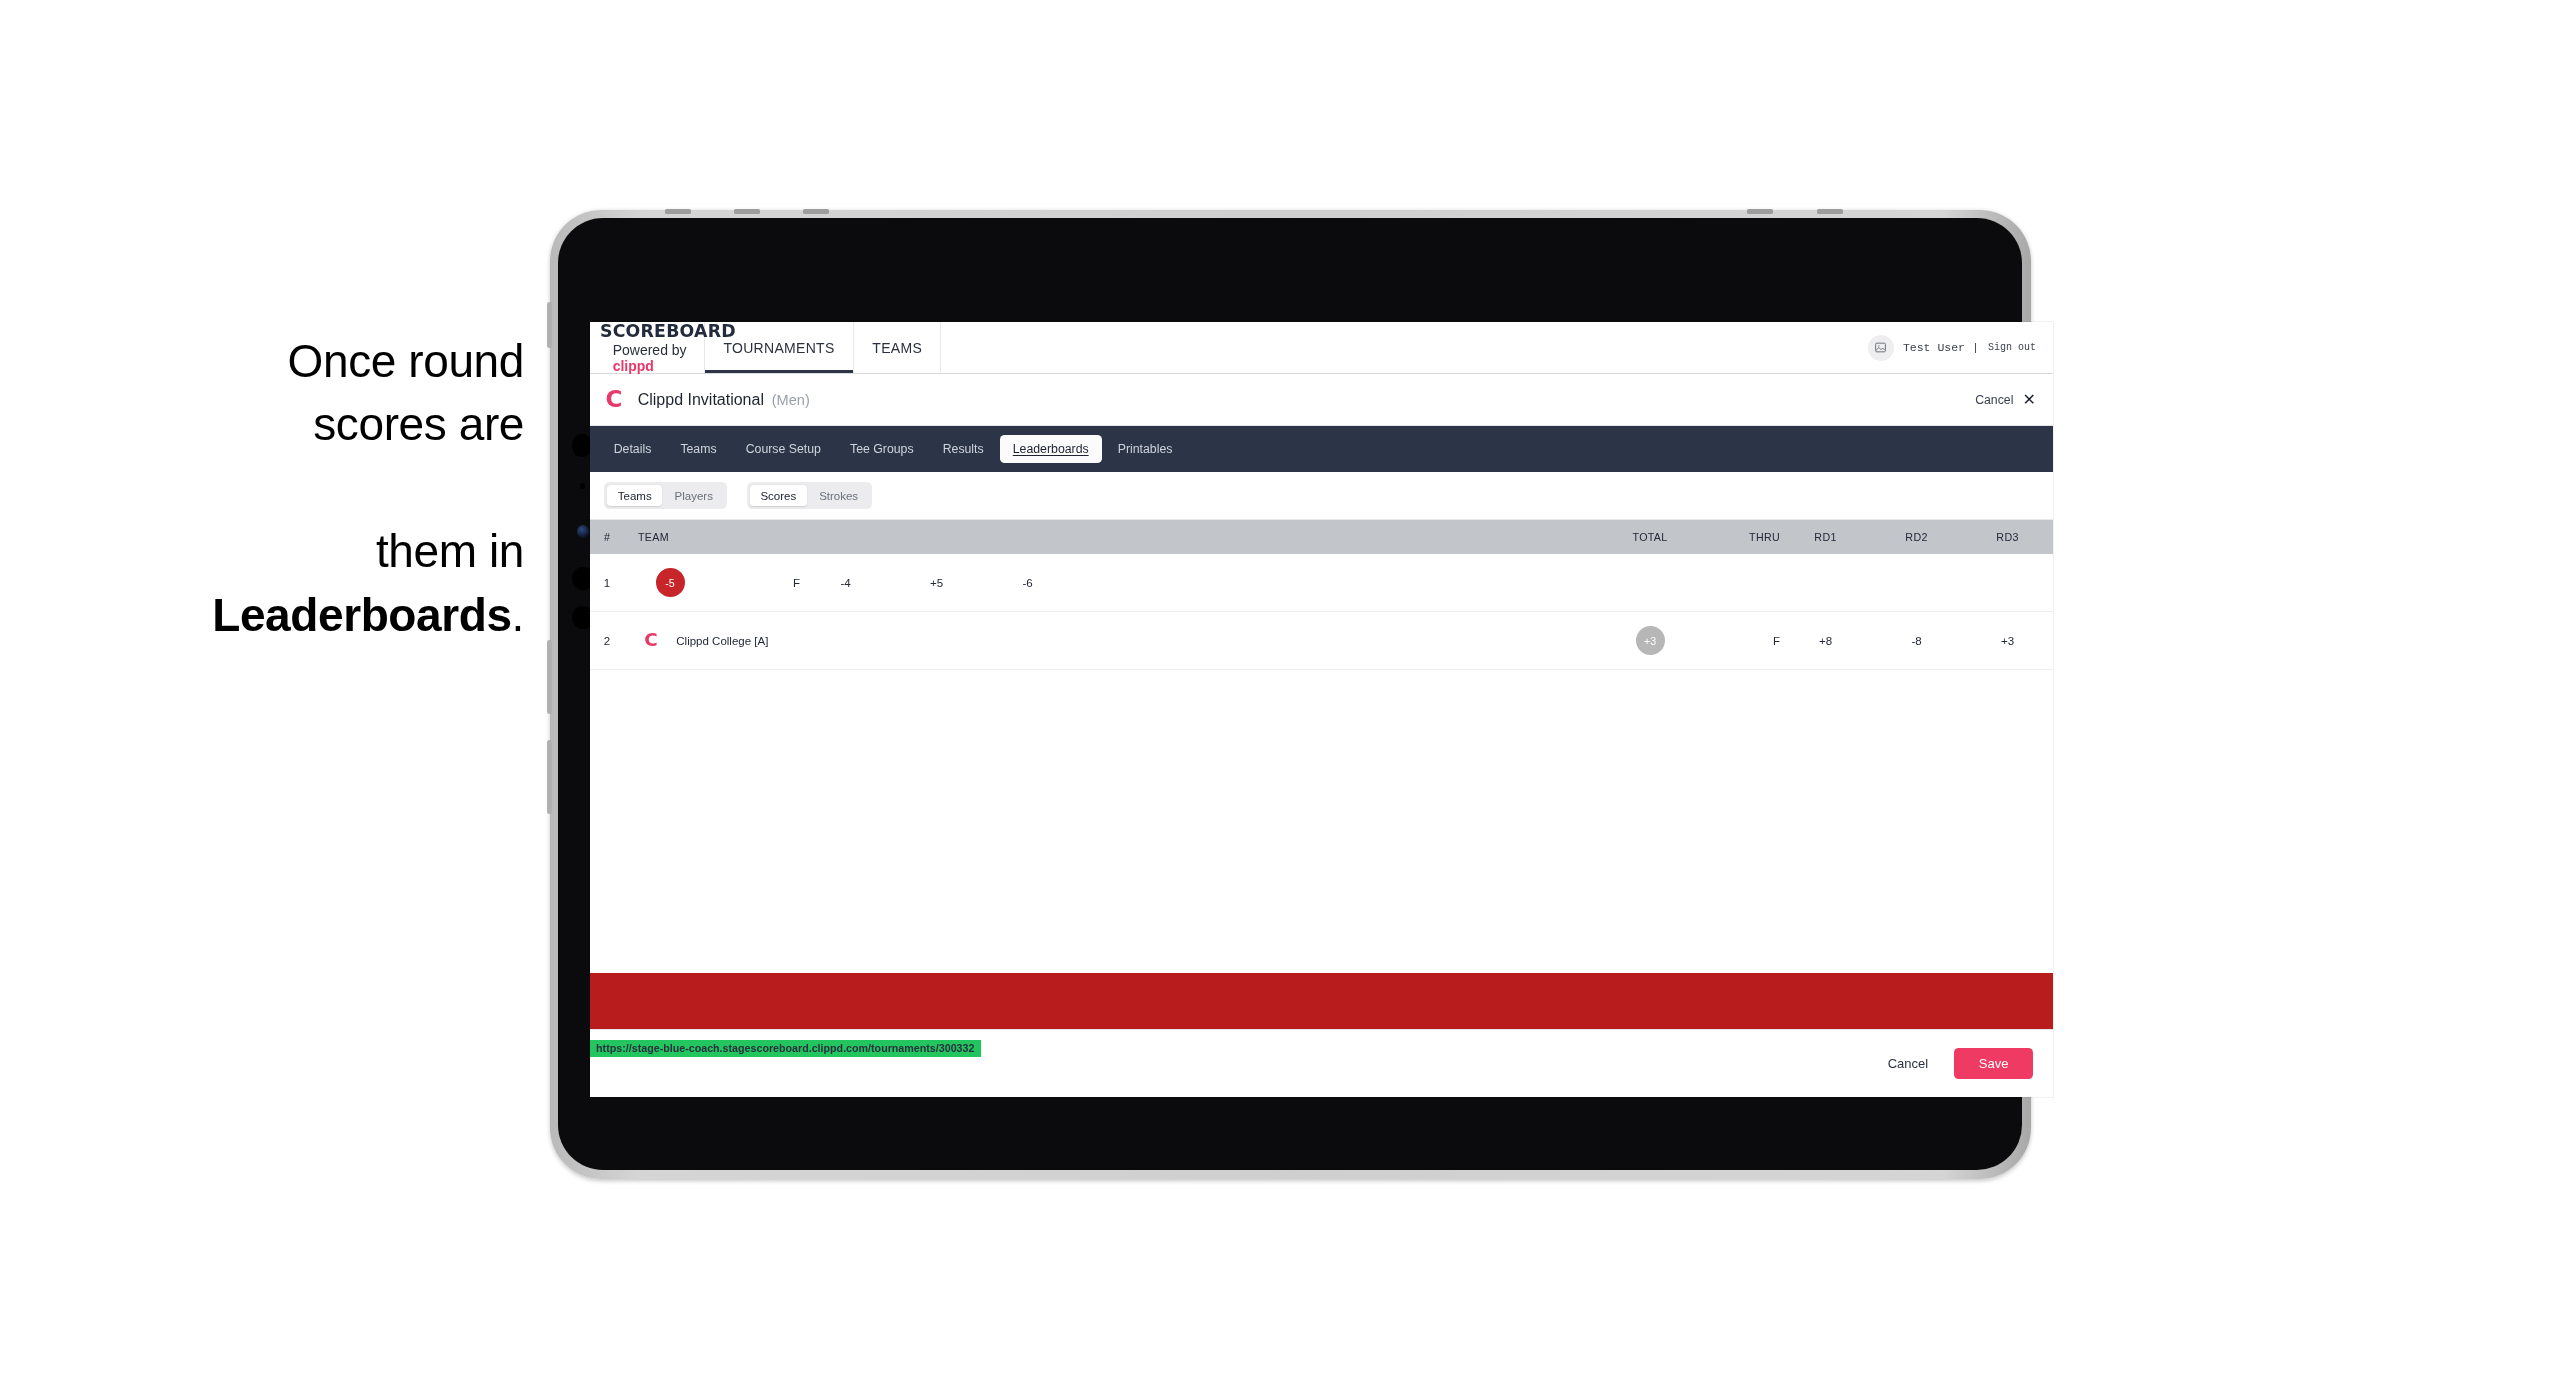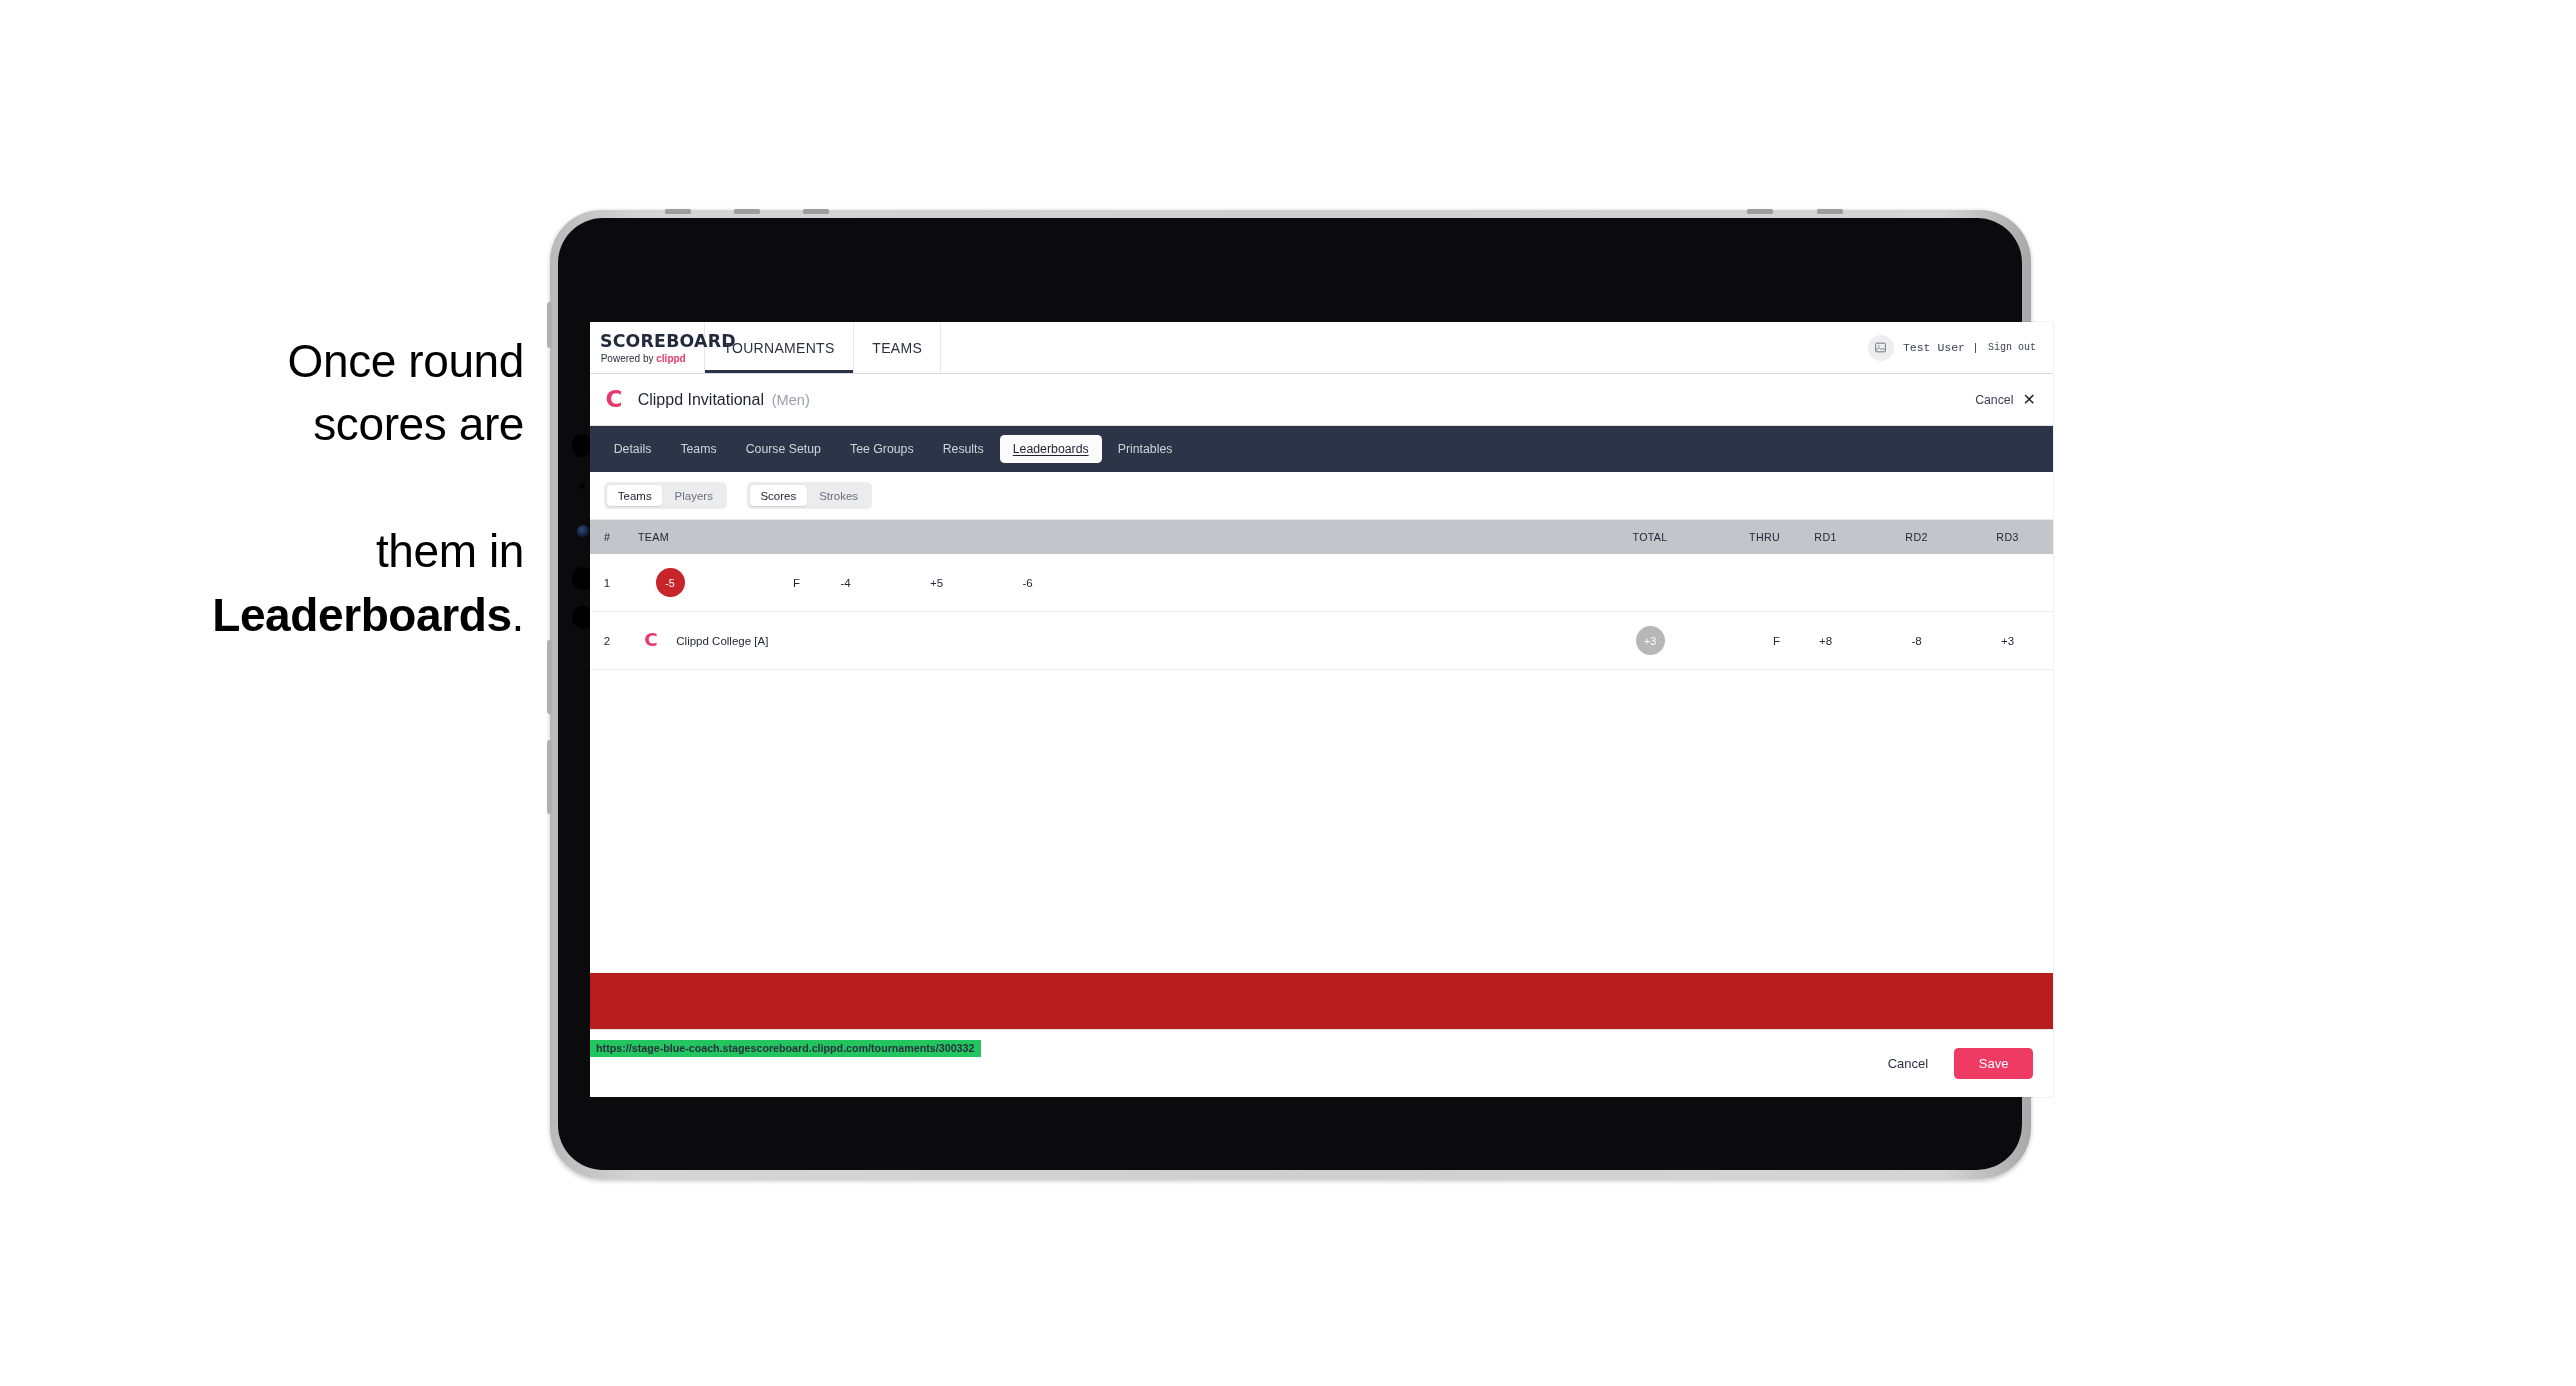--- a/index.html
+++ b/index.html
@@ -91,21 +91,21 @@
     border-right: 0.8px solid #e6e8ea;
   }
   .brand-word {
     font-family: "DejaVu Sans", sans-serif;
     font-weight: bold;
     font-size: 17px;
     letter-spacing: 0.2px;
     color: #222b3c;
     transform: scaleX(1.02);
   }
-  .brand-sub { font-size: 10px; color: #2a2f39; margin-top: 1.5px; }
+  .brand-sub { font-size: 14px; color: #2a2f39; margin-top: 1.5px; margin-left: 12px; }
   .brand-sub .clippd { color: #e8396a; font-weight: bold; }
 
   .topnav { display: flex; align-items: stretch; }
   .topnav-item {
     padding: 0 18.4px;
     display: flex; align-items: center;
     font-size: 14px;
     letter-spacing: 0.3px;
     color: #2b3040;
     border-right: 0.8px solid #e6e8ea;

